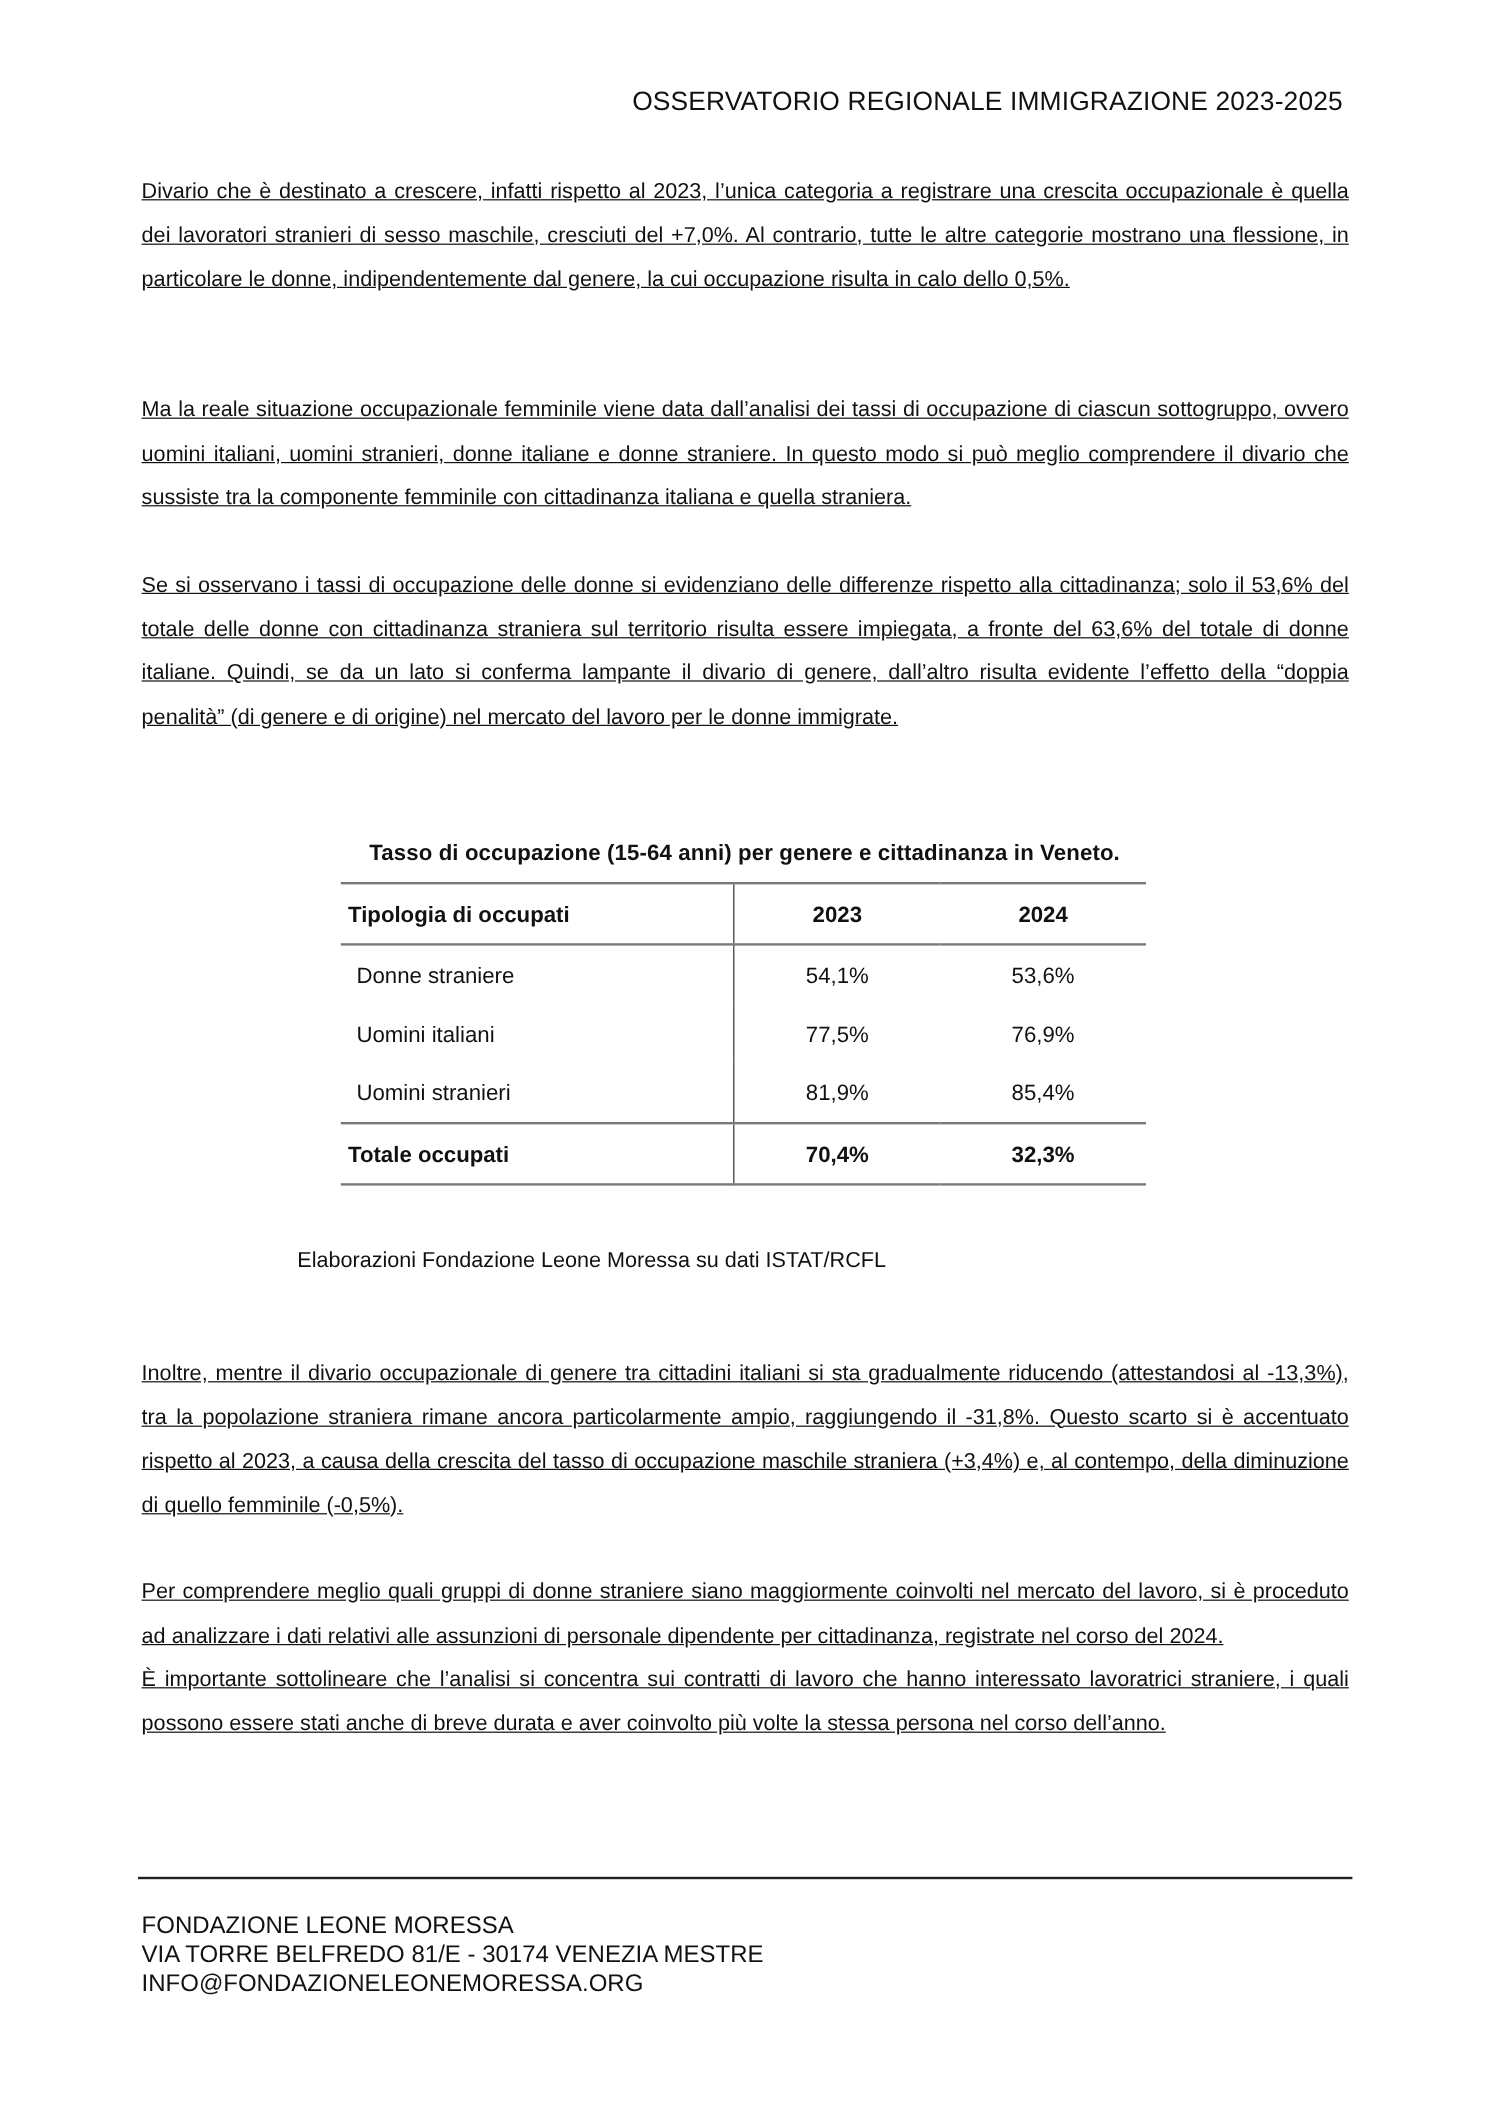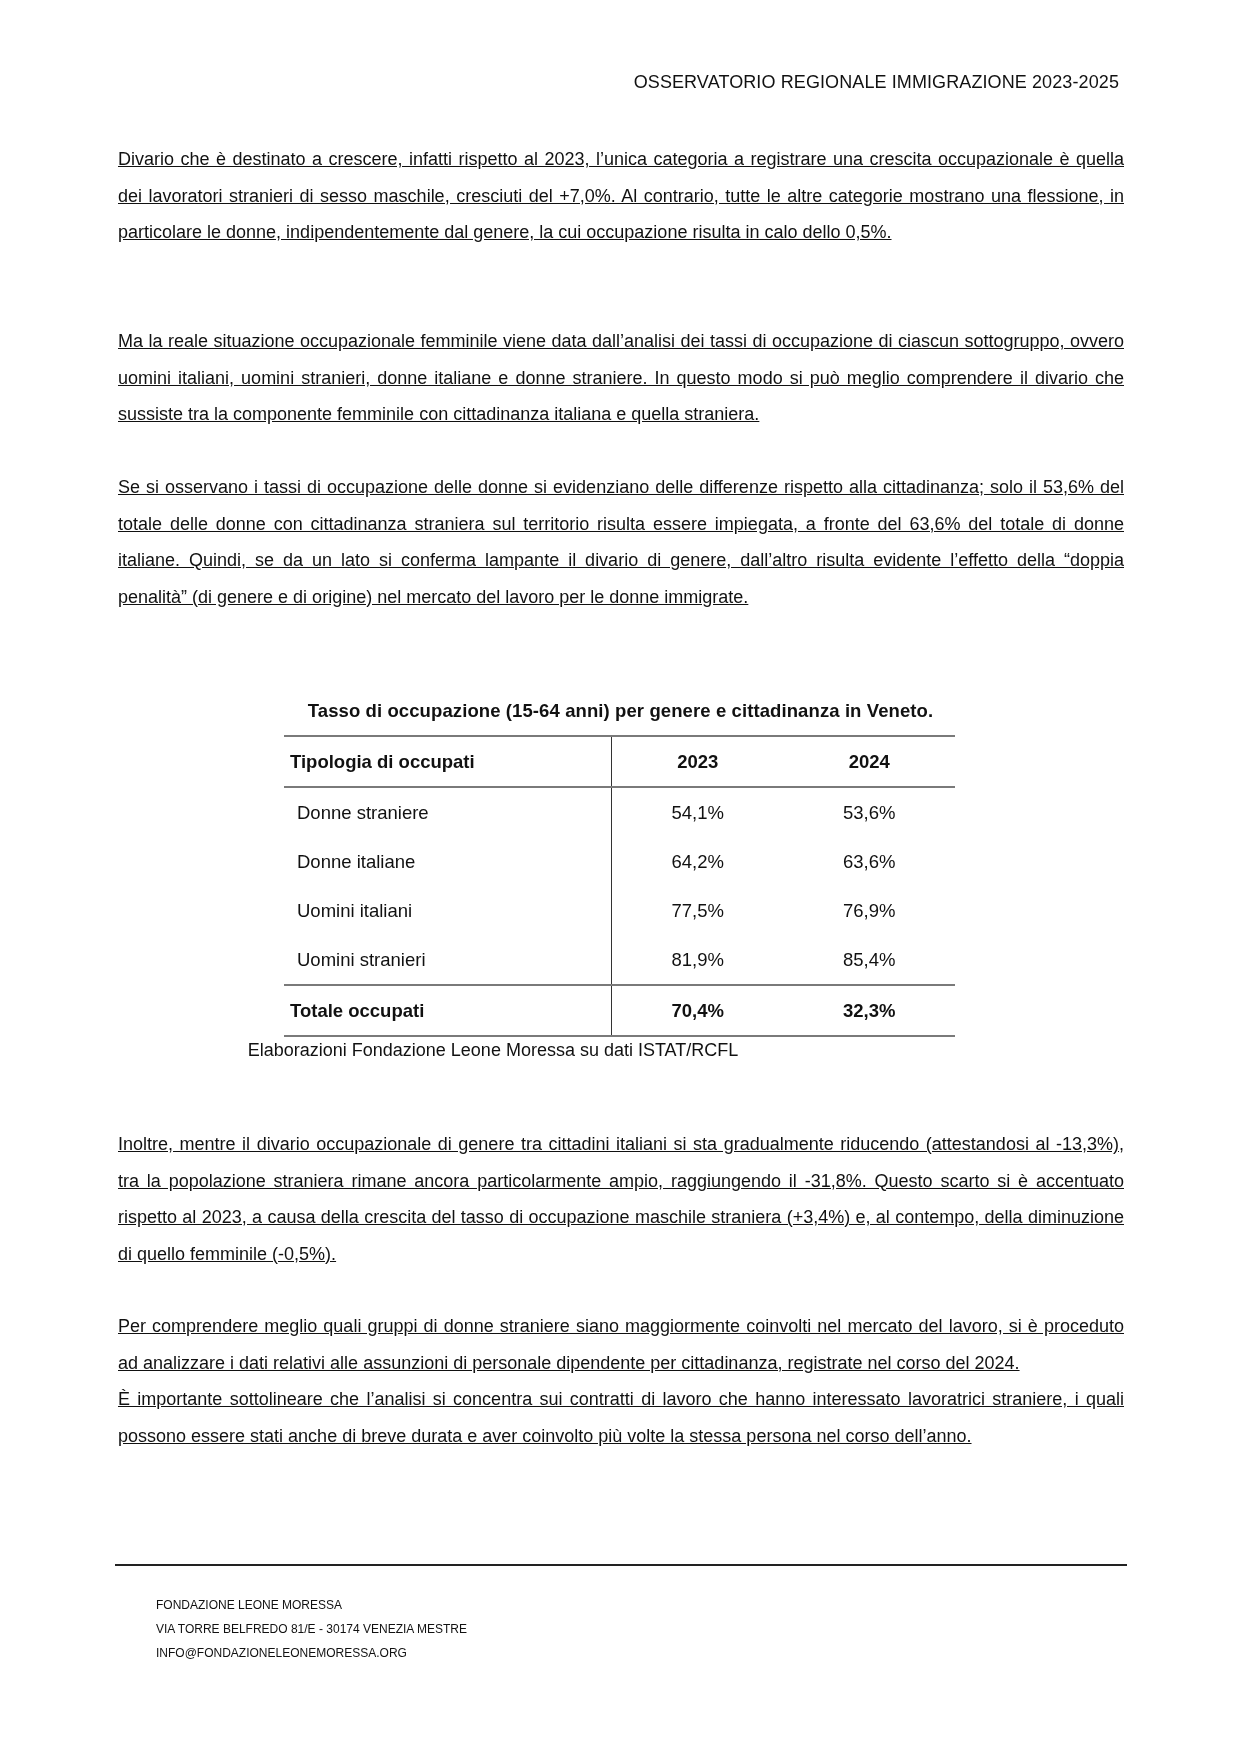--- a/index.html
+++ b/index.html
@@ -2,21 +2,21 @@
 <html><head>
   <meta charset="utf-8">
   <style>
     html, body { margin: 0; padding: 0; background: #ffffff; }
     body {
       width: 1241px; height: 1755px; position: relative; overflow: hidden;
       font-family: "Liberation Sans", sans-serif; color: #111;
     }
     .header {
       position: absolute; top: 72px; right: 122px;
-      font-size: 18px; letter-spacing: 0.1px; color: #111;
+      font-size: 22px; letter-spacing: 0.1px; color: #111;
     }
     .body-text {
       position: absolute; left: 118px; width: 1006px;
       font-size: 18px; line-height: 36.5px; text-align: justify;
       color: #111;
     }
     .body-text p { margin: 0; text-decoration: underline; }
     .p1 { top: 141px; }
     .p2 { top: 323px; }
     .p3 { top: 469px; }
@@ -45,21 +45,21 @@
     }
     .p4 { top: 1126px; }
     .p5 { top: 1308px; }
     .p6 { top: 1381px; }
     .footer-rule {
       position: absolute; top: 1564px; left: 115px; width: 1012px; height: 0;
       border-top: 2px solid #222;
     }
     .footer {
       position: absolute; top: 1593px; left: 118px;
-      font-size: 12px; line-height: 24px; color: #111; margin-left: 38px;
+      font-size: 20px; line-height: 24px; color: #111;
     }
     .footer div { white-space: nowrap; }
   </style>
 </head>
 <body>
 
 <div class="header">OSSERVATORIO REGIONALE IMMIGRAZIONE 2023-2025</div>
 
 <div class="body-text p1">
   <p>Divario che è destinato a crescere, infatti rispetto al 2023, l’unica categoria a registrare una crescita occupazionale è quella dei lavoratori stranieri di sesso maschile, cresciuti del +7,0%. Al contrario, tutte le altre categorie mostrano una flessione, in particolare le donne, indipendentemente dal genere, la cui occupazione risulta in calo dello 0,5%.</p>
@@ -81,25 +81,20 @@
       <th class="c0">Tipologia di occupati</th>
       <th class="c1">2023</th>
       <th class="c2">2024</th>
     </tr>
   </thead>
   <tbody>
     <tr>
       <td class="c0">Donne straniere</td>
       <td class="c1">54,1%</td>
       <td class="c2">53,6%</td>
-    </tr>
-    <tr>
-      <td class="c0">Donne italiane</td>
-      <td class="c1">64,2%</td>
-      <td class="c2">63,6%</td>
     </tr>
     <tr>
       <td class="c0">Uomini italiani</td>
       <td class="c1">77,5%</td>
       <td class="c2">76,9%</td>
     </tr>
     <tr>
       <td class="c0">Uomini stranieri</td>
       <td class="c1">81,9%</td>
       <td class="c2">85,4%</td>

